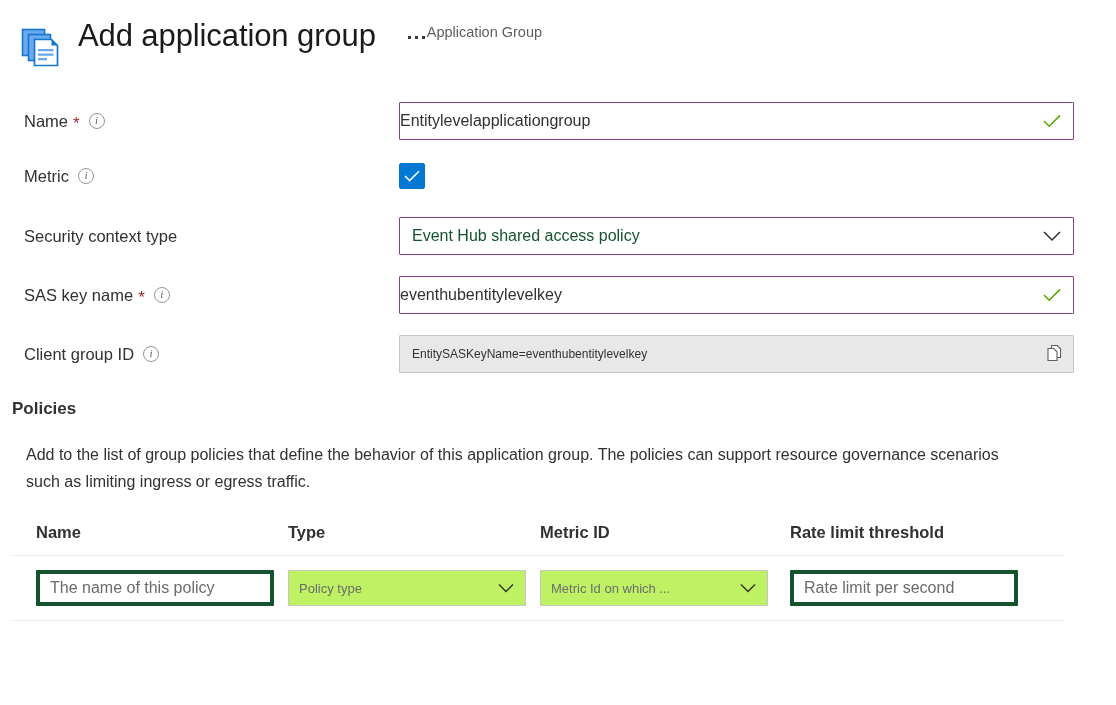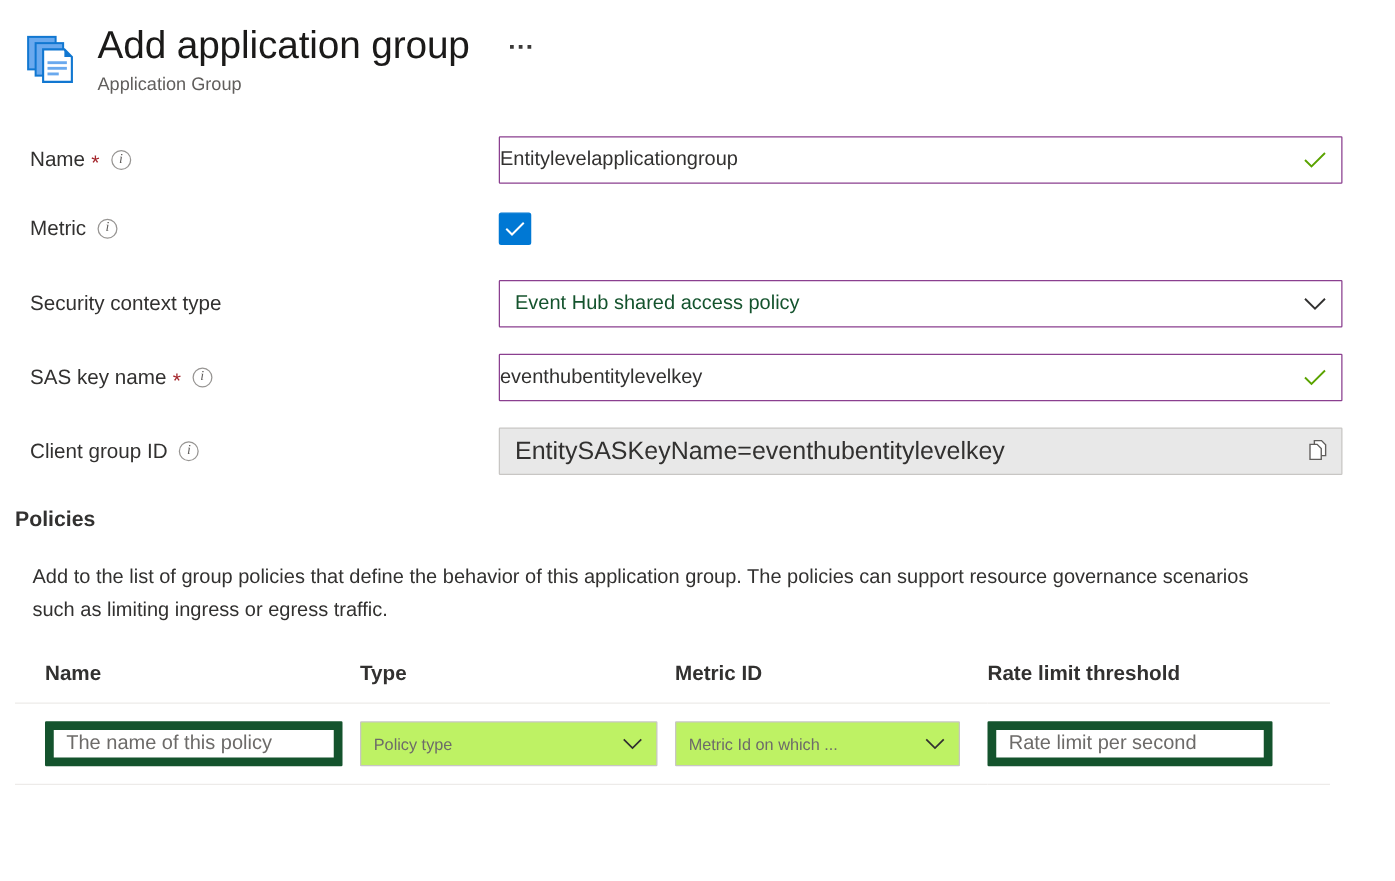--- a/index.html
+++ b/index.html
@@ -22,21 +22,21 @@
     align-items: flex-start;
     padding: 18px 0 0 20px;
   }
   .header-icon {
     width: 46px;
     height: 46px;
     flex: 0 0 46px;
     margin-top: 6px;
     margin-right: 12px;
   }
-  .header-text { display: flex; flex-direction: column; }
+  .header-text { display: flex; flex-direction: row; }
   .title-row { display: flex; align-items: flex-start; }
   .page-title {
     font-size: 31px;
     font-weight: 400;
     line-height: 36px;
     color: #1b1a19;
     margin: 0;
     letter-spacing: -0.1px;
   }
   .more-button {
@@ -156,21 +156,21 @@
     transform: translateY(-50%);
     pointer-events: none;
     line-height: 0;
   }
   .readonly-input {
     width: 100%;
     height: 38px;
     box-sizing: border-box;
     border: 1px solid #c8c6c4;
     background: #e8e8e8;
-    font-size: 20px;
+    font-size: 12px;
     color: #323130;
     padding: 0 44px 0 12px;
     display: flex;
     align-items: center;
     border-radius: 1px;
   }
   .copy-button {
     position: absolute;
     right: 2px;
     top: 2px;
@@ -235,21 +235,21 @@
   }
   .policy-table th.c1, .policy-table td.c1 { width: 252px; padding-left: 24px; }
   .policy-table th.c2, .policy-table td.c2 { width: 252px; }
   .policy-table th.c3, .policy-table td.c3 { width: 250px; }
   .policy-table th.c4, .policy-table td.c4 { width: 274px; }
 
   .cell-input {
     width: 238px;
     height: 36px;
     box-sizing: border-box;
-    border: 7px solid #14532d;
+    border: 4px solid #14532d;
     background: #fff;
     font-family: "Liberation Sans", sans-serif;
     font-size: 16px;
     color: #323130;
     padding: 0 10px;
     outline: none;
     border-radius: 1px;
   }
   .cell-input::placeholder { color: #6d6b69; opacity: 1; }
   .cell-select {

